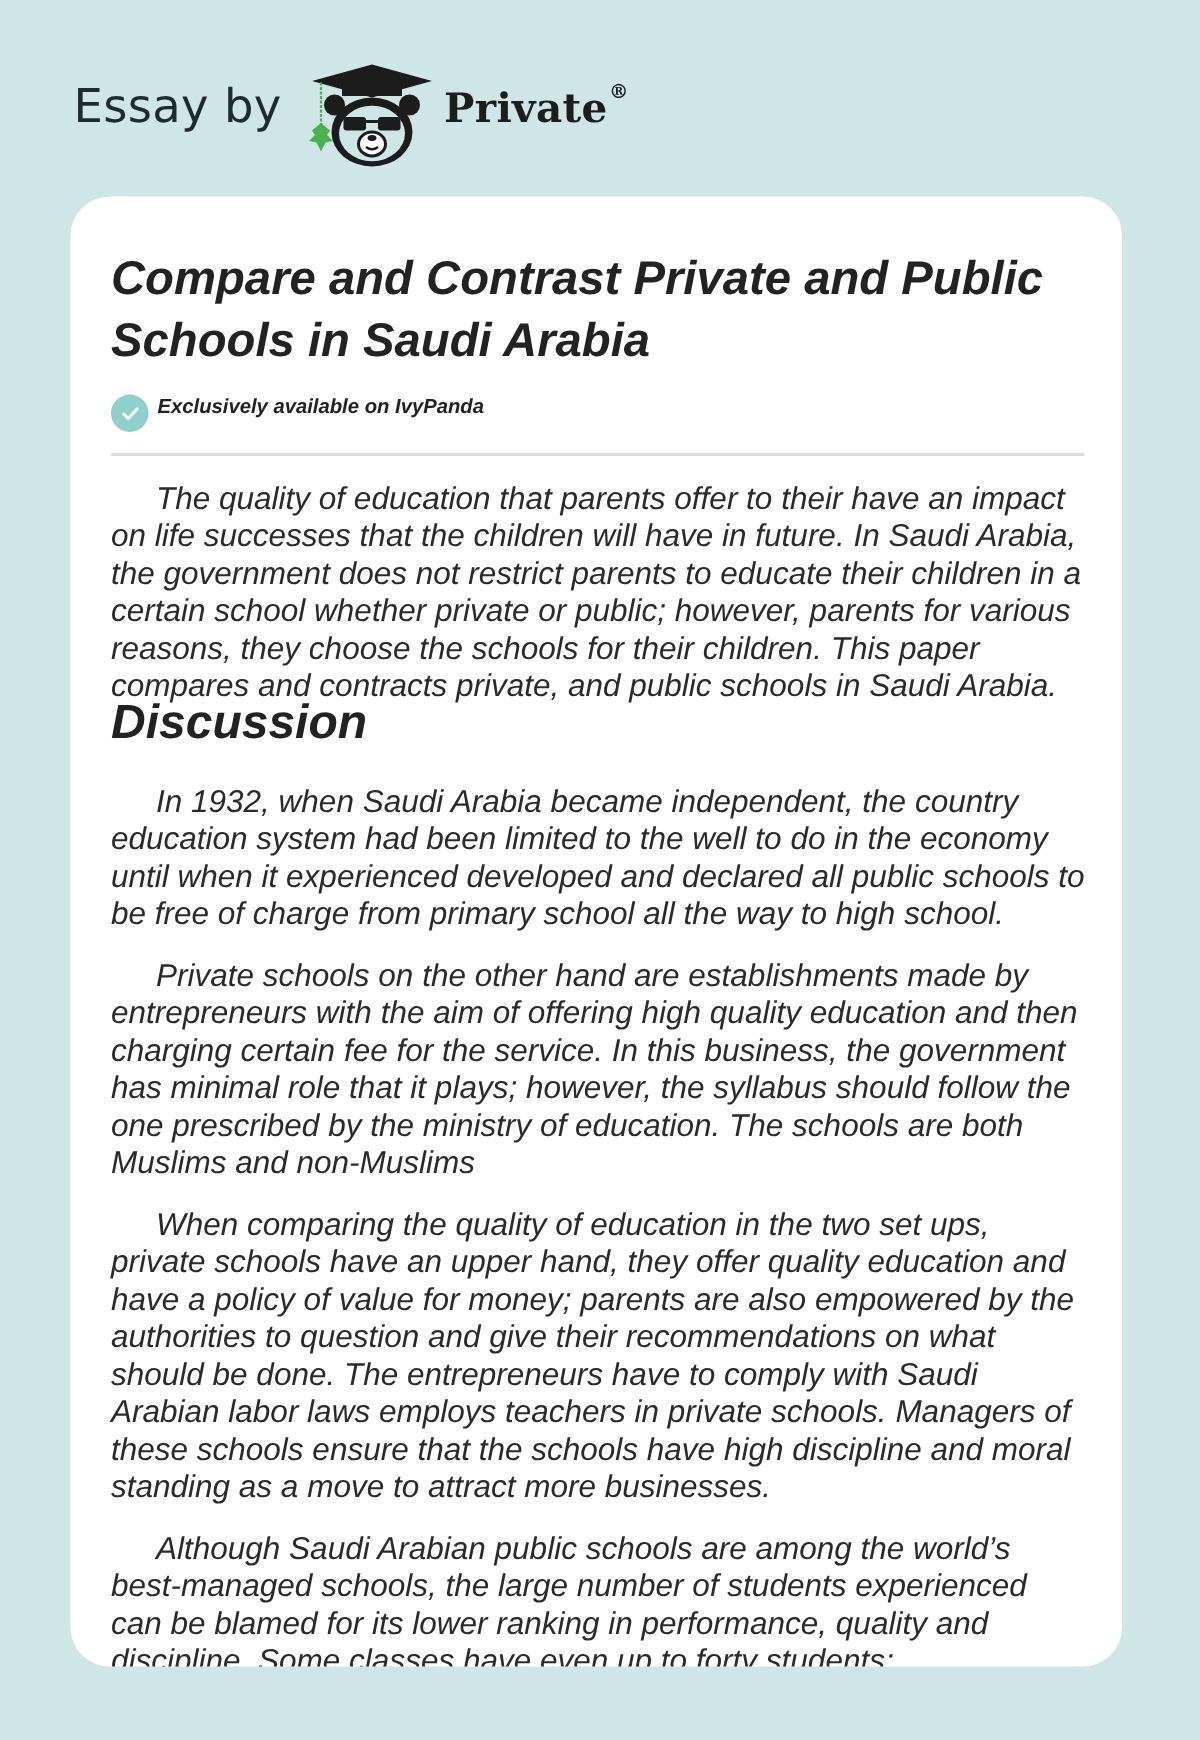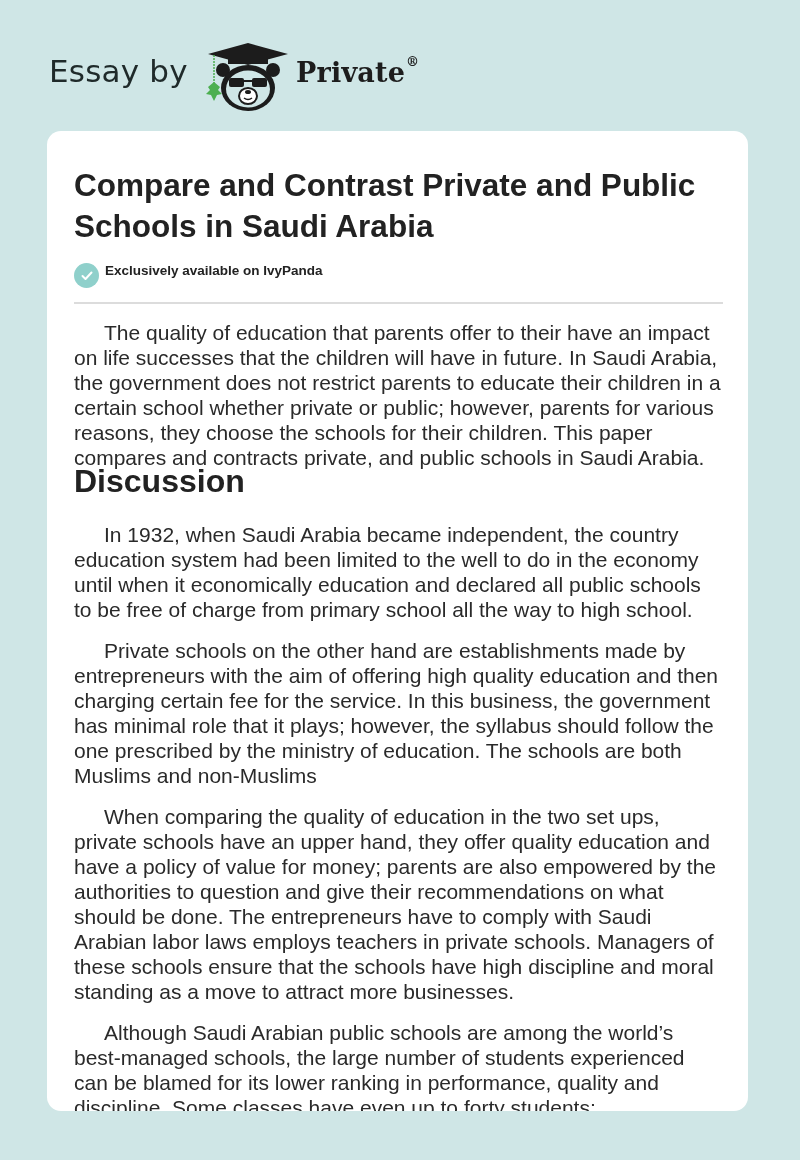--- a/index.html
+++ b/index.html
@@ -55,22 +55,23 @@
       top: -3px;
       margin-left: 1px;
     }
     .card {
       position: absolute;
       left: 47px;
       top: 131px;
       width: 701px;
       height: 980px;
       background: #ffffff;
-      border-radius: 14px;
+      border-radius: 26px;
       overflow: hidden;
+      font-style: italic;
     }
     .card-inner {
       position: absolute;
       left: 27px;
       top: 0;
       width: 650px;
     }
     .title {
       margin: 0;
       position: absolute;
@@ -192,19 +193,19 @@
 
     <div class="divider"></div>
 
     <div class="body-text intro">
       <p>The quality of education that parents offer to their have an impact on life successes that the children will have in future. In Saudi Arabia, the government does not restrict parents to educate their children in a certain school whether private or public; however, parents for various reasons, they choose the schools for their children. This paper compares and contracts private, and public schools in Saudi Arabia.</p>
     </div>
 
     <h2 class="section-heading">Discussion</h2>
 
     <div class="body-text discussion-body">
-      <p>In 1932, when Saudi Arabia became independent, the country education system had been limited to the well to do in the economy until when it economically education and declared all public schools to be free of charge from primary school all the way to high school.</p>
+      <p>In 1932, when Saudi Arabia became independent, the country education system had been limited to the well to do in the economy until when it experienced developed and declared all public schools to be free of charge from primary school all the way to high school.</p>
       <p>Private schools on the other hand are establishments made by entrepreneurs with the aim of offering high quality education and then charging certain fee for the service. In this business, the government has minimal role that it plays; however, the syllabus should follow the one prescribed by the ministry of education. The schools are both Muslims and non-Muslims</p>
       <p>When comparing the quality of education in the two set ups, private schools have an upper hand, they offer quality education and have a policy of value for money; parents are also empowered by the authorities to question and give their recommendations on what should be done. The entrepreneurs have to comply with Saudi Arabian labor laws employs teachers in private schools. Managers of these schools ensure that the schools have high discipline and moral standing as a move to attract more businesses.</p>
       <p>Although Saudi Arabian public schools are among the world’s best-managed schools, the large number of students experienced can be blamed for its lower ranking in performance, quality and discipline. Some classes have even up to forty students;</p>
     </div>
   </div>
 </div>
 
 </body></html>

